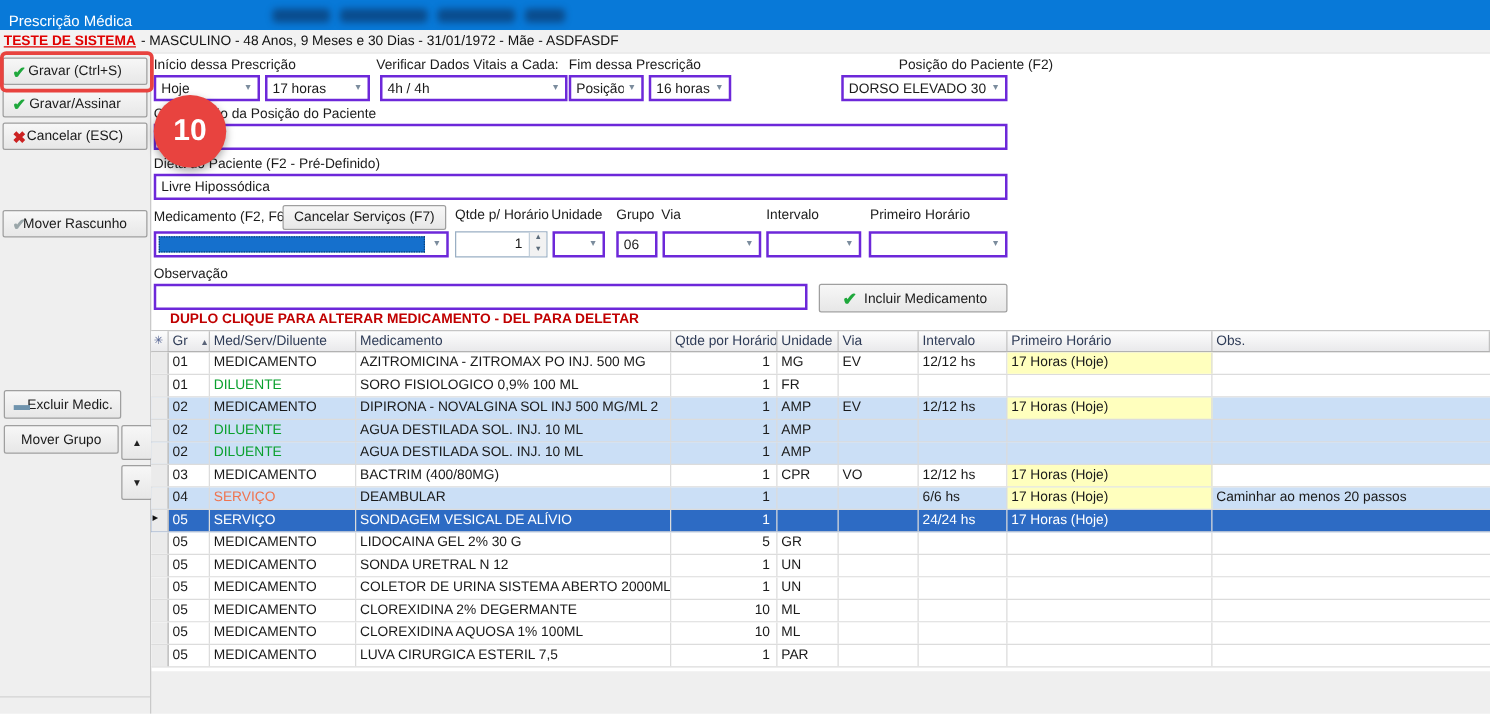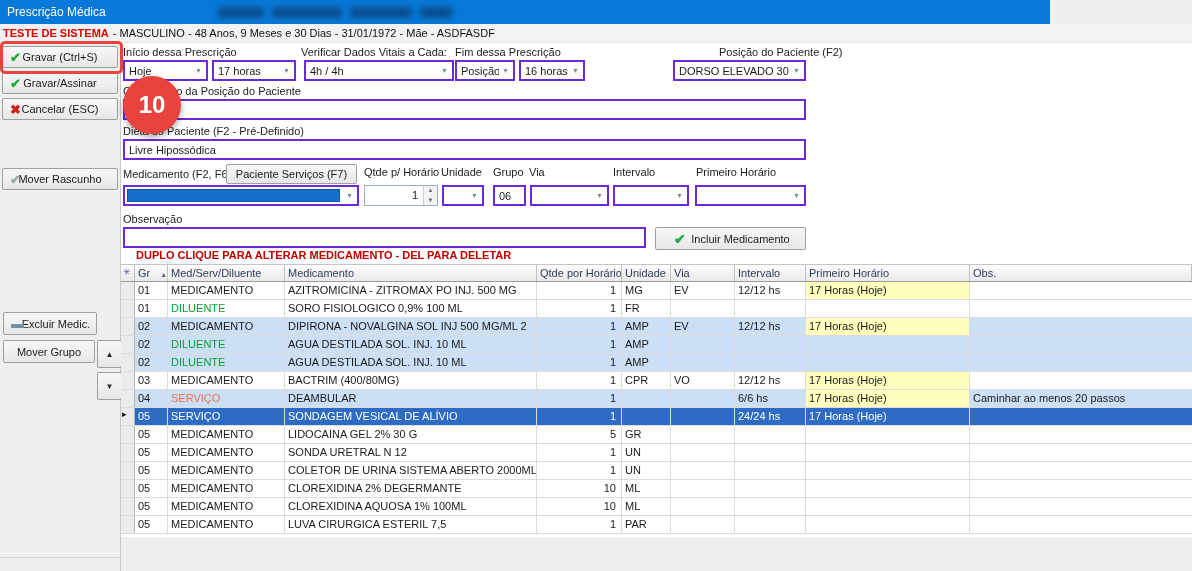--- a/index.html
+++ b/index.html
@@ -1,26 +1,26 @@
 <!DOCTYPE html>
 <html><head>
 <meta charset="utf-8">
 <style>
   * { margin:0; padding:0; box-sizing:border-box; }
   html,body { width:1192px; height:571px; overflow:hidden; }
   body { font-family:"Liberation Sans", sans-serif; font-size:11px; background:#efefef; color:#1a1a1a; position:relative; }
 
   
-  .titlebar { position:absolute; left:0; top:0; width:1050px; height:24px; background:#0879d8; display:flex; align-items:center; }
+  .titlebar { position:absolute; left:0; top:0; width:1192px; height:24px; background:#0879d8; display:flex; align-items:flex-end; }
   .titlebar .ttl { color:#fff; font-size:12px; padding-left:7px; white-space:nowrap; }
   .blurblob { position:absolute; top:7px; height:11px; background:#0b3d74; opacity:.75; border-radius:3px; filter:blur(3px); }
 
   
   .patientbar { position:absolute; left:0; top:24px; width:1192px; height:19px; background:#f2f2f2; display:flex; align-items:center; padding-left:3px; white-space:nowrap; border-bottom:1px solid #e3e3e3; }
-  .pname { color:#e00000; font-weight:bold; }
+  .pname { color:#e00000; font-weight:bold; text-decoration:underline; }
   .pdetails { margin-left:4px; color:#111; }
 
   
   .mainpanel { position:absolute; left:121px; top:43px; width:1071px; height:494px; background:#fff; }
   .vdivider { position:absolute; left:120px; top:43px; width:1px; height:528px; background:#c9c9c9; }
   .sidebar-bottom-line { position:absolute; left:0; top:557px; width:120px; height:1px; background:#d4d4d4; }
 
   
   .sbtn { position:absolute; background:linear-gradient(#f7f7f7,#e7e7e7); border:1px solid #9f9f9f; border-radius:2px; display:flex; align-items:center; justify-content:center; cursor:default; }
   .sbtn .ic { position:absolute; left:7px; font-size:13px; font-weight:bold; }
@@ -163,21 +163,21 @@
   <span></span>
 </div>
 
 <span class="flabel" style="left:123px;top:125px;">Dieta do Paciente (F2 - Pré-Definido)</span>
 <div class="tbox" style="left:123px;top:139px;width:683px;">
   <span>Livre Hipossódica</span>
 </div>
 
 <span class="flabel" style="left:123px;top:168px;">Medicamento (F2, F6)</span>
 <div class="formbtn" style="left:226px;top:164px;width:131px;height:20px;">
-  <span>Paciente Serviços (F7)</span>
+  <span>Cancelar Serviços (F7)</span>
 </div>
 <span class="flabel" style="left:364px;top:166px;">Qtde p/ Horário</span>
 <span class="flabel" style="left:441px;top:166px;">Unidade</span>
 <span class="flabel" style="left:493px;top:166px;">Grupo</span>
 <span class="flabel" style="left:529px;top:166px;">Via</span>
 <span class="flabel" style="left:613px;top:166px;">Intervalo</span>
 <span class="flabel" style="left:696px;top:166px;">Primeiro Horário</span>
 
 <div class="combo combo-filled" style="left:123px;top:185px;width:236px;">
   <span class="fill"></span>

